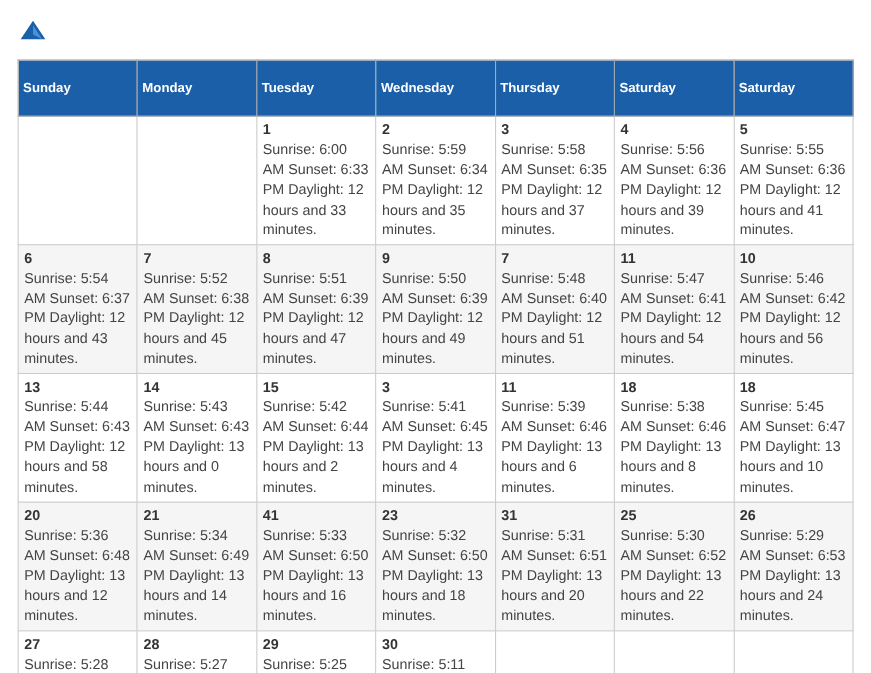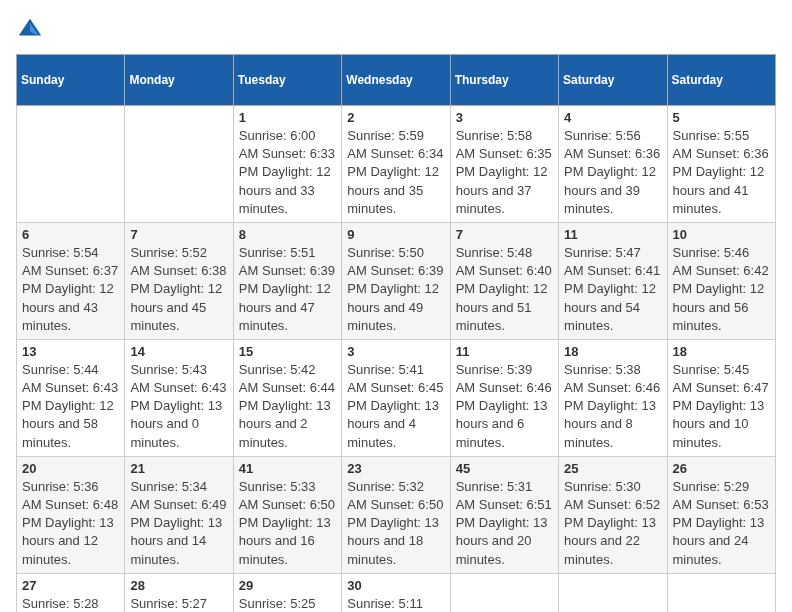--- a/index.html
+++ b/index.html
@@ -261,21 +261,21 @@
 Sunset: 6:50 PM
 Daylight: 13 hours and 16 minutes.</div>
         </td>
         <td>
           <span class="day-number">23</span>
           <div class="day-detail">Sunrise: 5:32 AM
 Sunset: 6:50 PM
 Daylight: 13 hours and 18 minutes.</div>
         </td>
         <td>
-          <span class="day-number">45</span>
+          <span class="day-number">31</span>
           <div class="day-detail">Sunrise: 5:31 AM
 Sunset: 6:51 PM
 Daylight: 13 hours and 20 minutes.</div>
         </td>
         <td>
           <span class="day-number">25</span>
           <div class="day-detail">Sunrise: 5:30 AM
 Sunset: 6:52 PM
 Daylight: 13 hours and 22 minutes.</div>
         </td>

